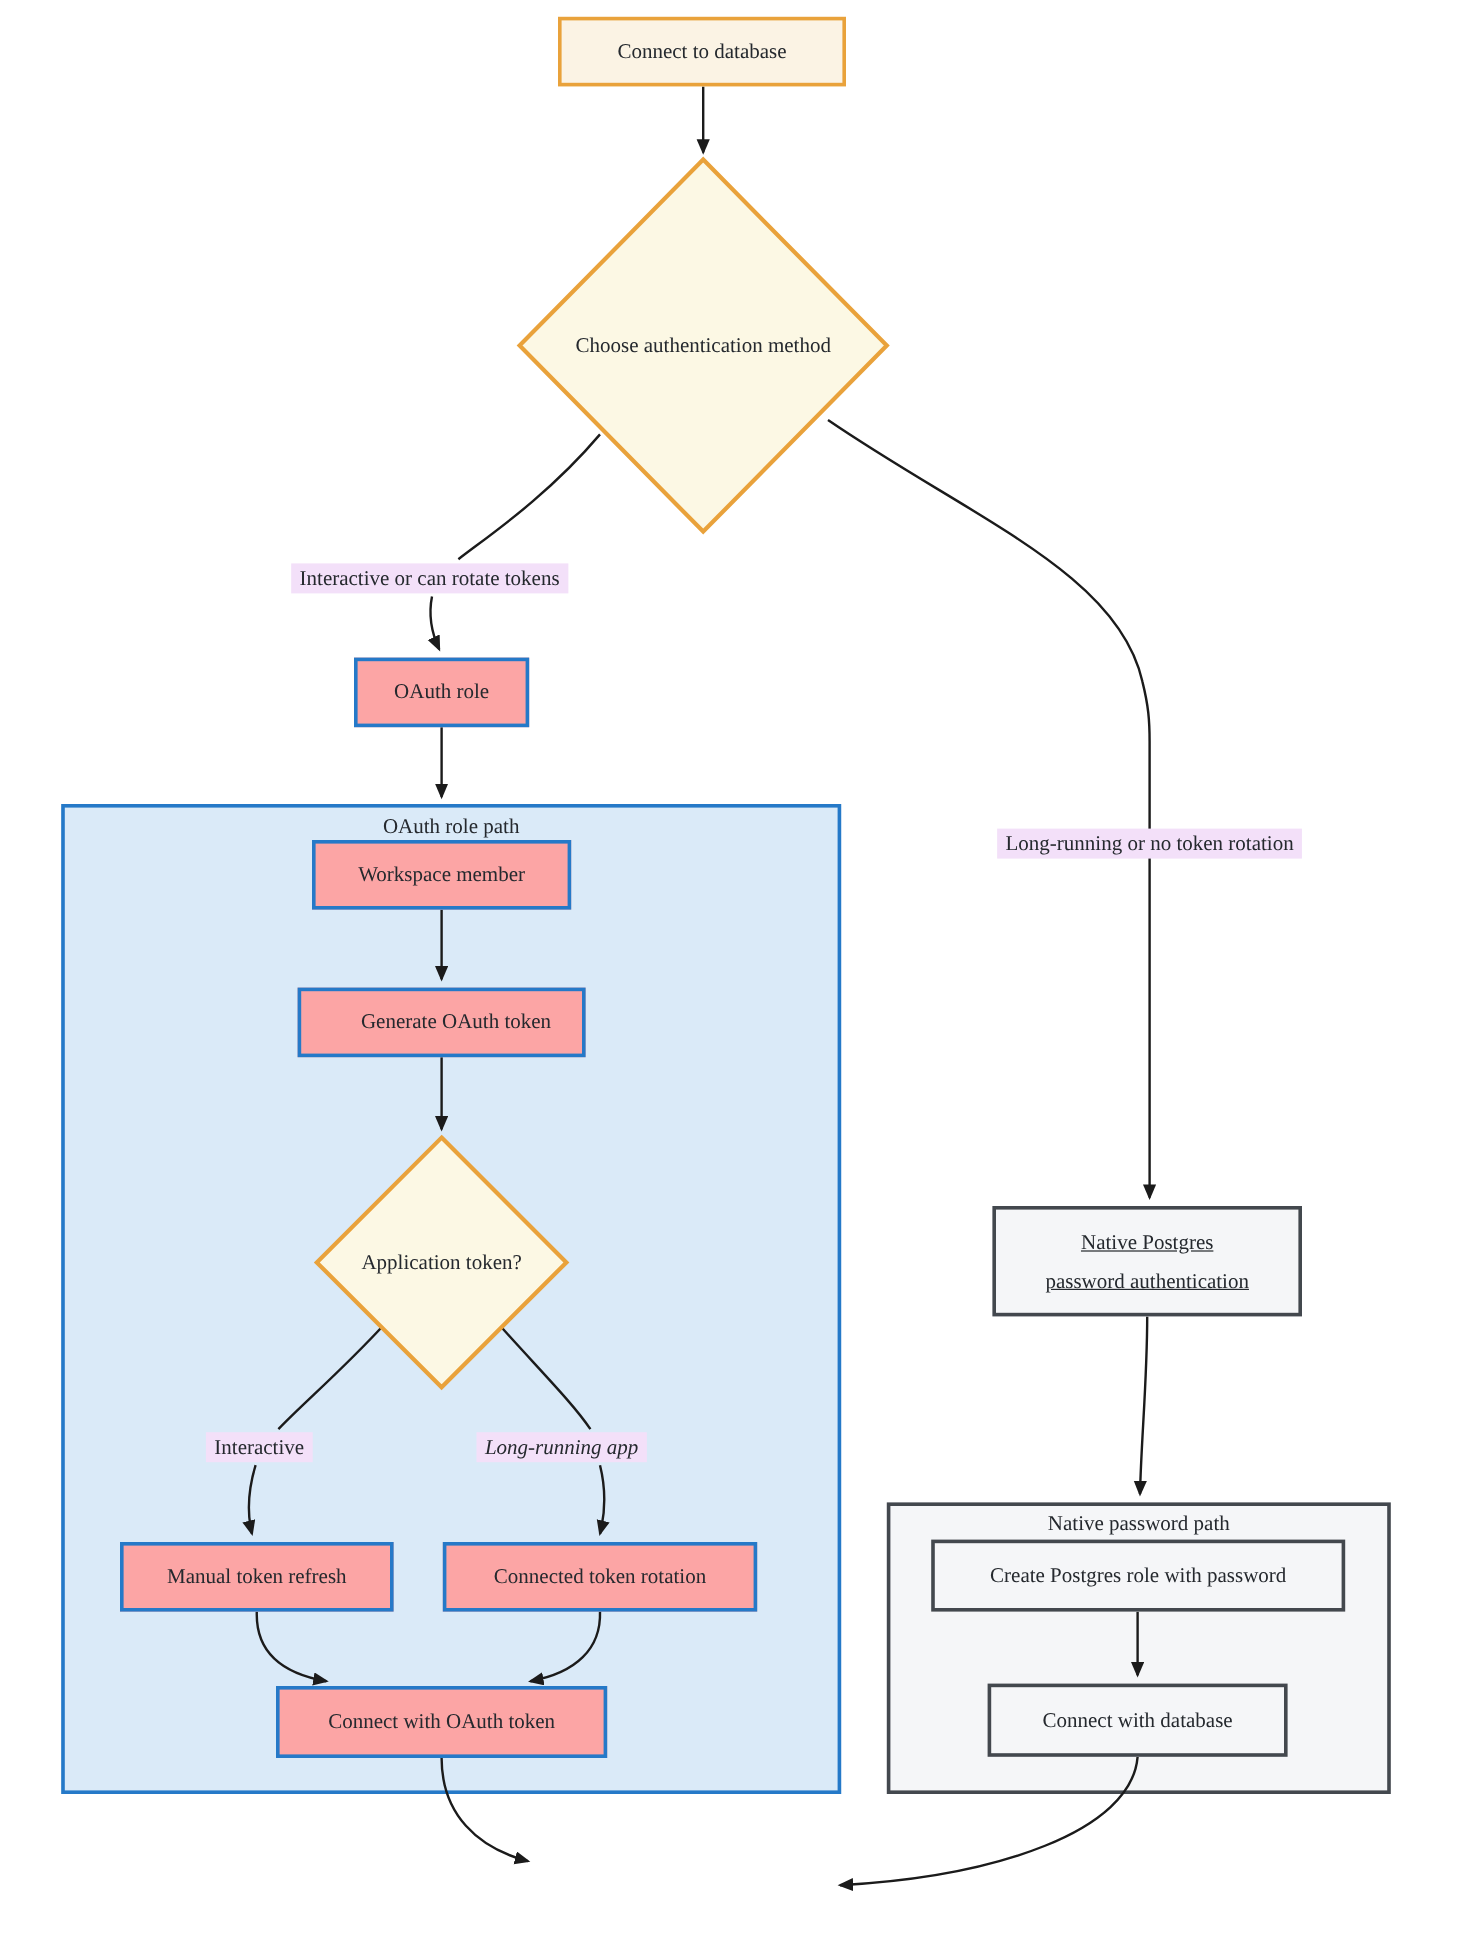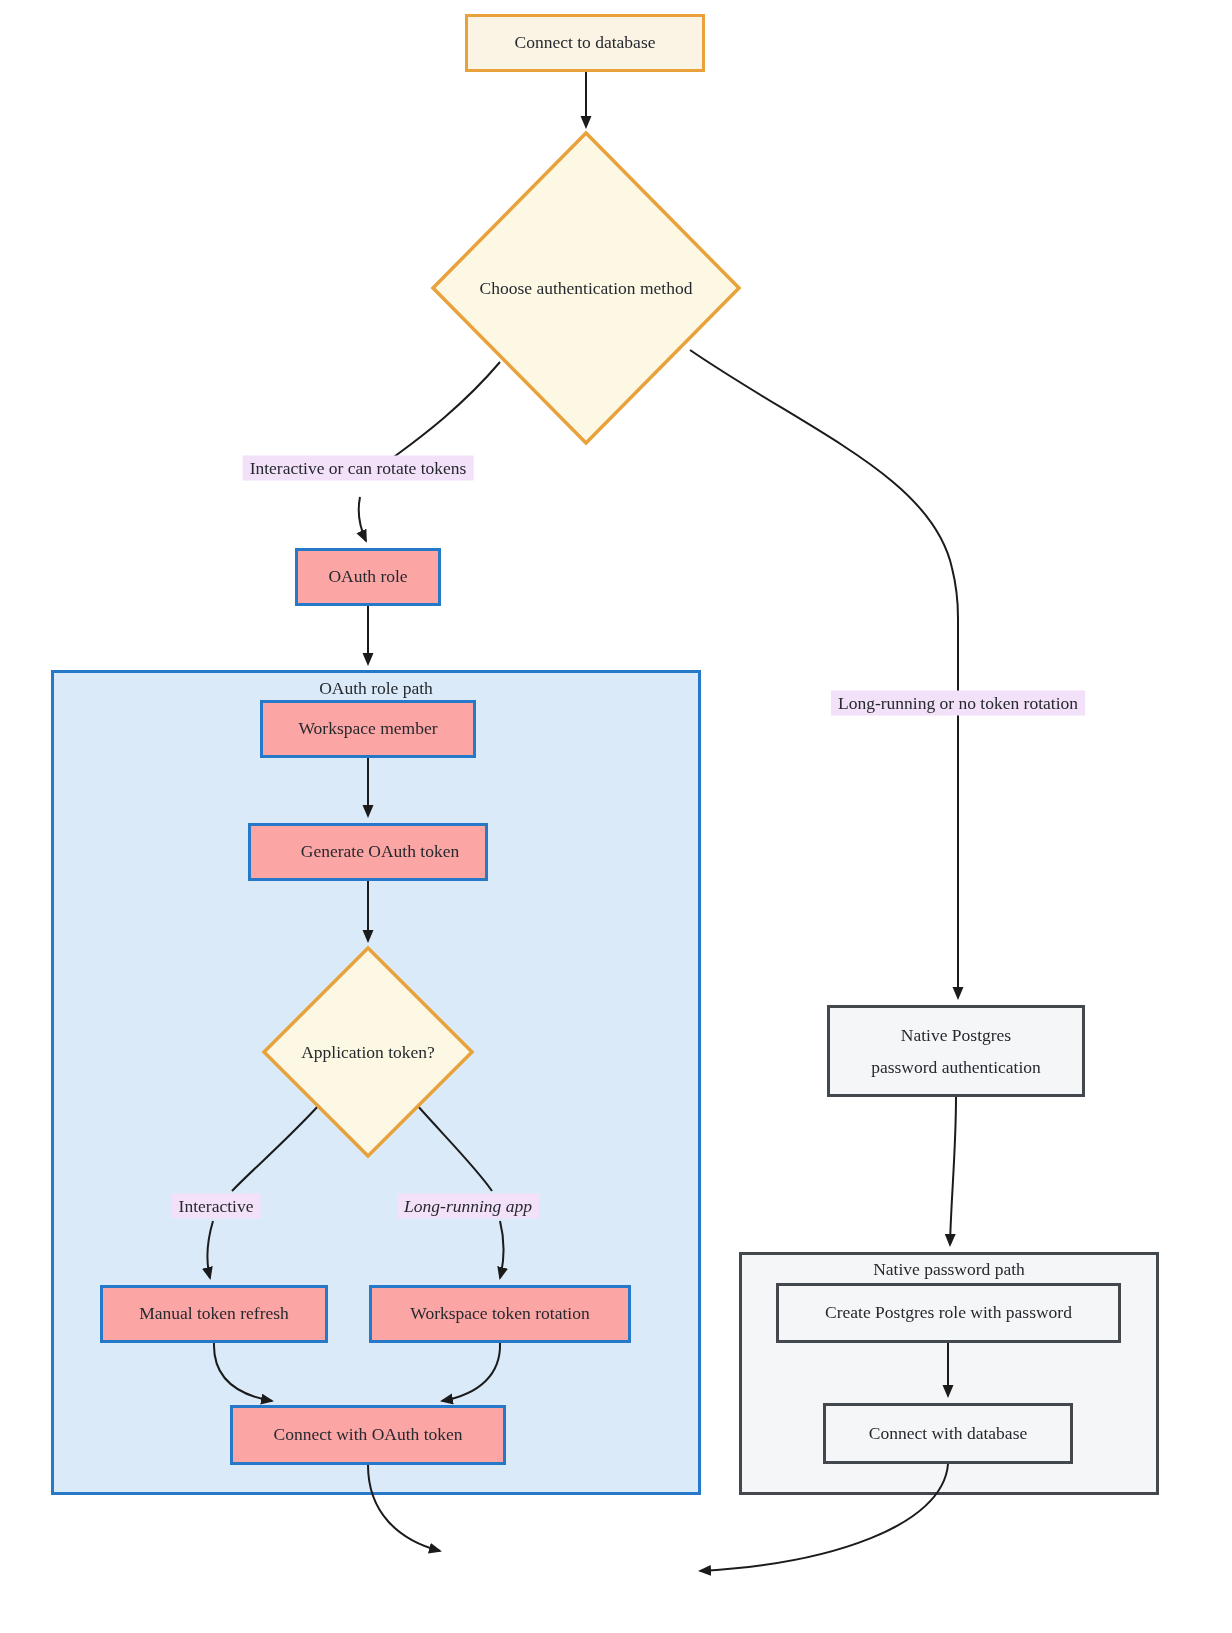--- a/index.html
+++ b/index.html
@@ -76,42 +76,42 @@
     <polygon class="diamond" points="368,948 472,1052 368,1156 264,1052"></polygon>
   </svg>
 
   <div class="sg-title" style="left:51px;top:678px;width:650px;">OAuth role path</div>
   <div class="sg-title" style="left:739px;top:1259px;width:420px;">Native password path</div>
 
   <div class="node orange" style="left:465px;top:14px;width:240px;height:58px;">Connect to database</div>
 
   <div class="dtext" style="left:586px;top:288px;">Choose authentication method</div>
 
-  <div class="elabel" style="left:358px;top:468px;">Interactive or can rotate tokens</div>
+  <div class="elabel" style="left:358px;top:482px;">Interactive or can rotate tokens</div>
 
   <div class="node blue" style="left:295px;top:548px;width:146px;height:58px;">OAuth role</div>
 
   <div class="elabel" style="left:958px;top:703px;">Long-running or no token rotation</div>
 
   <div class="node blue" style="left:260px;top:700px;width:216px;height:58px;">Workspace member</div>
 
   <div class="node blue" style="left:248px;top:823px;width:240px;height:58px;padding-left:24px;">Generate OAuth token</div>
 
   <div class="dtext" style="left:368px;top:1052px;">Application token?</div>
 
   <div class="elabel" style="left:216px;top:1206px;">Interactive</div>
   <div class="elabel" style="left:468px;top:1206px;font-style:italic;">Long-running app</div>
 
   <div class="node blue" style="left:100px;top:1285px;width:228px;height:58px;">Manual token refresh</div>
 
-  <div class="node blue" style="left:369px;top:1285px;width:262px;height:58px;">Workspace token rotation</div>
+  <div class="node blue" style="left:369px;top:1285px;width:262px;height:58px;">Connected token rotation</div>
 
   <div class="node blue" style="left:230px;top:1405px;width:276px;height:60px;">Connect with OAuth token</div>
 
-  <div class="node gray prewrap" style="left:827px;top:1005px;width:258px;height:92px;">Native Postgres
+  <div class="node gray prewrap" style="left:827px;top:1005px;width:258px;height:92px;text-decoration:underline;">Native Postgres
 password authentication</div>
 
   <div class="node gray" style="left:776px;top:1283px;width:345px;height:60px;">Create Postgres role with password</div>
 
   <div class="node gray" style="left:823px;top:1403px;width:250px;height:61px;">Connect with database</div>
 
 
 </div>
 
 </body></html>

